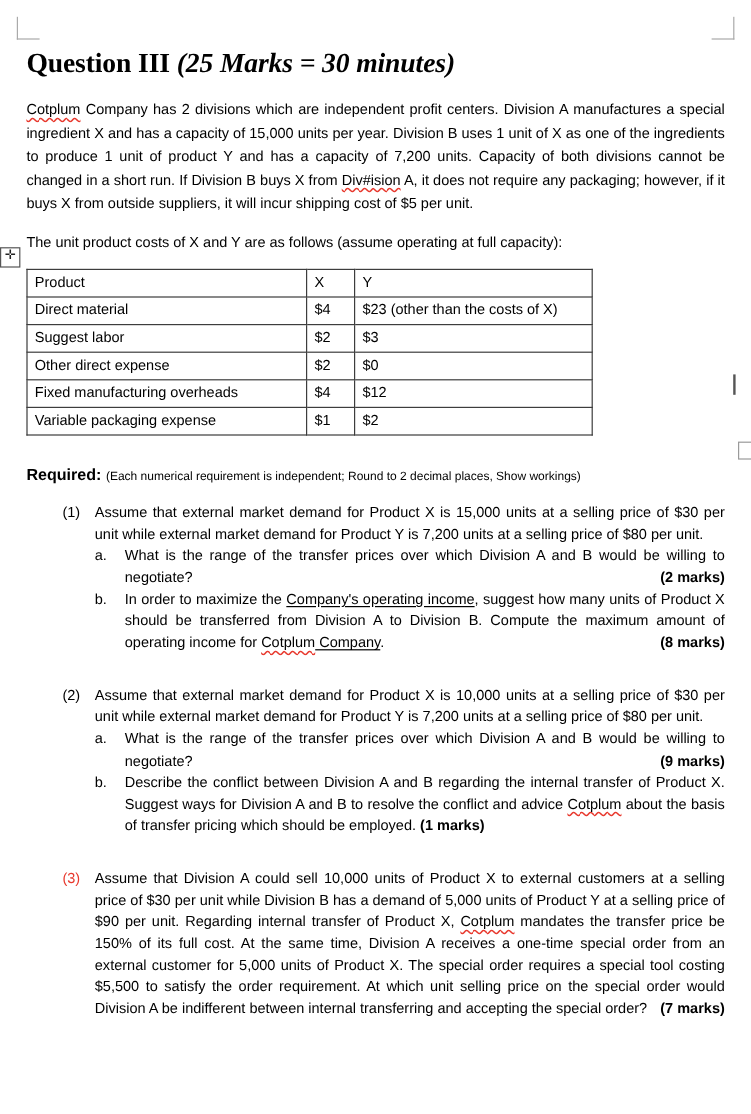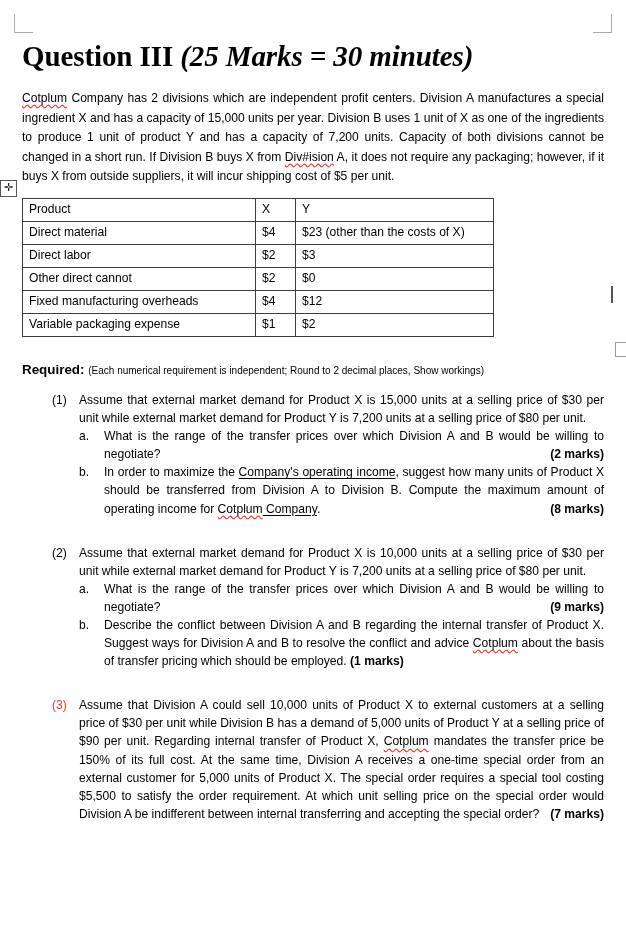--- a/index.html
+++ b/index.html
@@ -30,21 +30,21 @@
   .page {
     position: absolute;
     left: 22px;
     top: 0;
     width: 582px;
   }
 
   
   .title {
     font-family: "Liberation Serif", "DejaVu Serif", serif;
-    font-size: 29px;
+    font-size: 23px;
     font-weight: bold;
     margin: 40px 0 0 0;
     letter-spacing: -0.1px;
     white-space: nowrap;
   }
   .title .ital { font-style: italic; }
 
   
   .para {
     font-size: 12.1px;
@@ -170,43 +170,44 @@
 <div class="page">
 
   <h1 class="title">
     <span>Question III </span><span class="ital">(25 Marks = 30 minutes)</span>
   </h1>
 
   <p class="para intro">
     <span class="sq">Cotplum</span><span> Company has 2 divisions which are independent profit centers.  Division A manufactures a special ingredient X and has a capacity of 15,000 units per year. Division B uses 1 unit of X as one of the ingredients to produce 1 unit of product Y and has a capacity of 7,200 units. Capacity of both divisions cannot be changed in a short run.  If Division B buys X from </span><span class="sq">Div#ision</span><span> A, it does not require any packaging; however, if it buys X from outside suppliers, it will incur shipping cost of $5 per unit.</span>
   </p>
 
+  <p class="para lead">The unit product costs of X and Y are as follows (assume operating at full capacity):</p>
 
   <div class="tablewrap">
     <div class="tbl-move">✛</div>
     <div class="row-marker"></div>
     <table class="costs">
       <tbody>
         <tr>
           <td class="c1">Product</td>
           <td class="c2">X</td>
           <td class="c3">Y</td>
         </tr>
         <tr>
           <td class="c1">Direct material</td>
           <td class="c2">$4</td>
           <td class="c3">$23 (other than the costs of X)</td>
         </tr>
         <tr>
-          <td class="c1">Direct labor</td>
+          <td class="c1">Suggest labor</td>
           <td class="c2">$2</td>
           <td class="c3">$3</td>
         </tr>
         <tr>
-          <td class="c1">Other direct cannot</td>
+          <td class="c1">Other direct expense</td>
           <td class="c2">$2</td>
           <td class="c3">$0</td>
         </tr>
         <tr>
           <td class="c1">Fixed manufacturing overheads</td>
           <td class="c2">$4</td>
           <td class="c3">$12</td>
         </tr>
         <tr>
           <td class="c1">Variable packaging expense</td>

